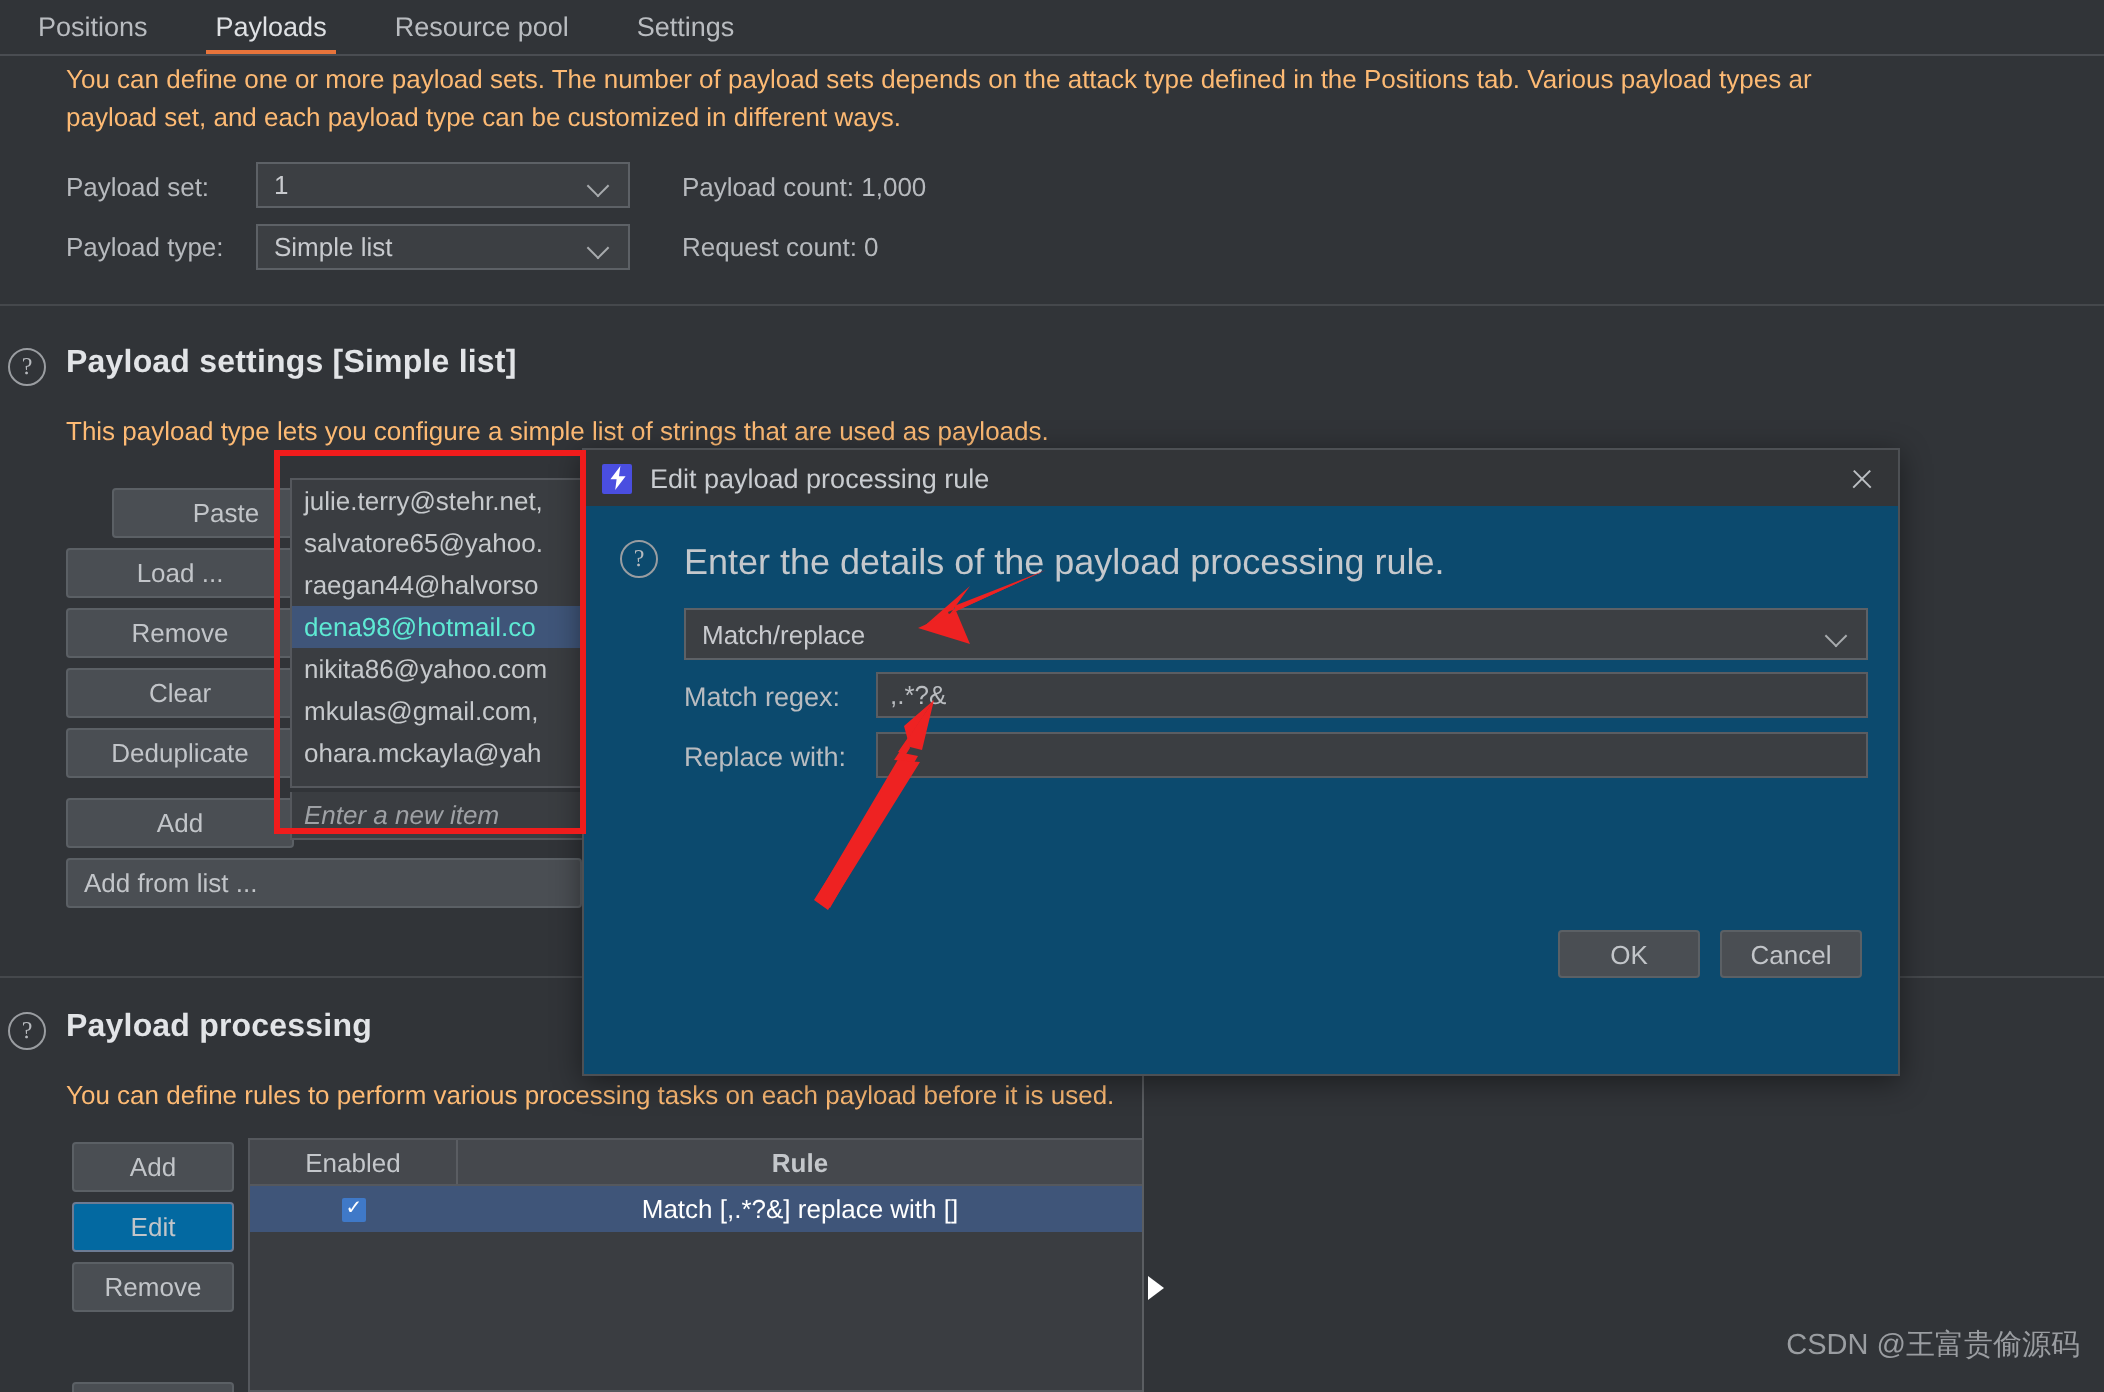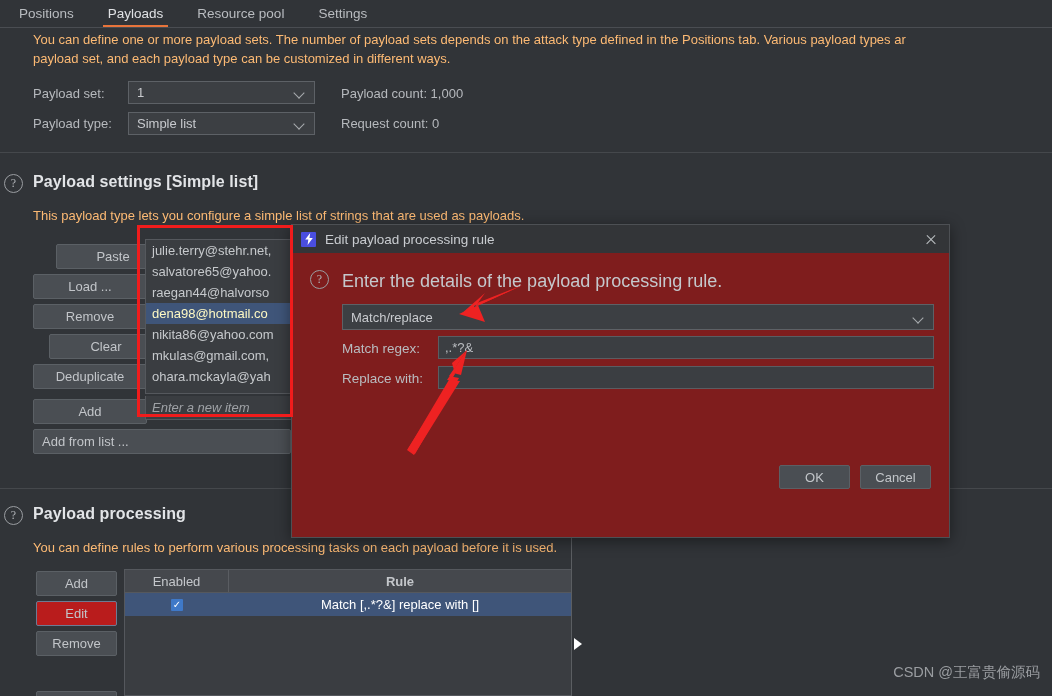--- a/index.html
+++ b/index.html
@@ -98,21 +98,21 @@
     background: #4a4e53;
     border: 1px solid #5b6065;
     border-radius: 2px;
     color: #c2c5c9;
     font-size: 13px;
     height: 25px;
     display: flex; align-items: center; justify-content: center;
     cursor: default;
     user-select: none;
   }
-  .btn.focused { border-color: #6d7b93; background: #b91c1c; }
+  .btn.focused { border-color: #6d7b93; background: #0369a1; }
 
   
   .sect-title {
     font-size: 16px;
     font-weight: bold;
     color: #e2e4e7;
     letter-spacing: .1px;
   }
 
   
@@ -122,21 +122,21 @@
     overflow: hidden;
   }
   .listrow {
     height: 21px; line-height: 21px;
     padding-left: 6px;
     font-size: 13px;
     color: #c6c9cc;
     white-space: nowrap;
     overflow: hidden;
   }
-  .listrow.sel { background: #3f5579; color: #fef9c3; }
+  .listrow.sel { background: #3f5579; color: #5eead4; }
   .newitem {
     height: 24px; line-height: 24px; padding-left: 6px;
     font-style: italic; color: #9ea1a5; font-size: 13px;
     background: #3a3d41; border: 1px solid #55585d; border-top: none;
     white-space: nowrap; overflow: hidden;
   }
 
   
   .tbl { border: 1px solid #55585d; background: #3a3d41; overflow: hidden; }
   .thead { display: flex; height: 23px; background: #45484d; border-bottom: 1px solid #55585d; text-align: center; }
@@ -154,21 +154,21 @@
   .chk {
     width: 12px; height: 12px; background: #3f79c8; border-radius: 1px;
     display: flex; align-items: center; justify-content: center;
     color: #fff; font-size: 10px; line-height: 1;
   }
 
   
   #dialog {
     position: absolute;
     left: 291px; top: 224px; width: 659px; height: 314px;
-    background: #7f1d1d;
+    background: #0c4a6e;
     border: 1px solid #4d5054;
     box-shadow: 0 3px 14px rgba(0,0,0,.45);
   }
   #dlg-titlebar {
     height: 28px; display: flex; align-items: center;
     padding: 0 6px 0 9px;
     background: #333538;
   }
   .bolt {
     width: 15px; height: 15px; background: #4a4ee0;
@@ -261,21 +261,21 @@
 
   <div id="hrule-1"></div>
 
   <div class="help" style="position:absolute;left:4px;top:174px;">?</div>
   <div class="sect-title" style="position:absolute;left:33px;top:173px;">Payload settings [Simple list]</div>
   <div class="desc" style="position:absolute;left:33px;top:206px;width:900px;">This payload type lets you configure a simple list of strings that are used as payloads.</div>
 
   <div class="btn" style="position:absolute;left:33px;top:244px;width:114px;margin-left:23px;">Paste</div>
   <div class="btn" style="position:absolute;left:33px;top:274px;width:114px;">Load ...</div>
   <div class="btn" style="position:absolute;left:33px;top:304px;width:114px;">Remove</div>
-  <div class="btn" style="position:absolute;left:33px;top:334px;width:114px;margin-left:16px;">Clear</div>
+  <div class="btn" style="position:absolute;left:33px;top:334px;width:114px;">Clear</div>
   <div class="btn" style="position:absolute;left:33px;top:364px;width:114px;">Deduplicate</div>
   <div class="btn" style="position:absolute;left:33px;top:399px;width:114px;">Add</div>
   <div class="btn" style="position:absolute;left:33px;top:429px;width:258px;justify-content:flex-start;padding-left:8px;">Add from list ...</div>
 
   <div class="listbox" style="position:absolute;left:145px;top:239px;width:290px;height:155px;">
     <div class="listrow">julie.terry@stehr.net,</div>
     <div class="listrow">salvatore65@yahoo.</div>
     <div class="listrow">raegan44@halvorso</div>
     <div class="listrow sel">dena98@hotmail.co</div>
     <div class="listrow">nikita86@yahoo.com</div>

